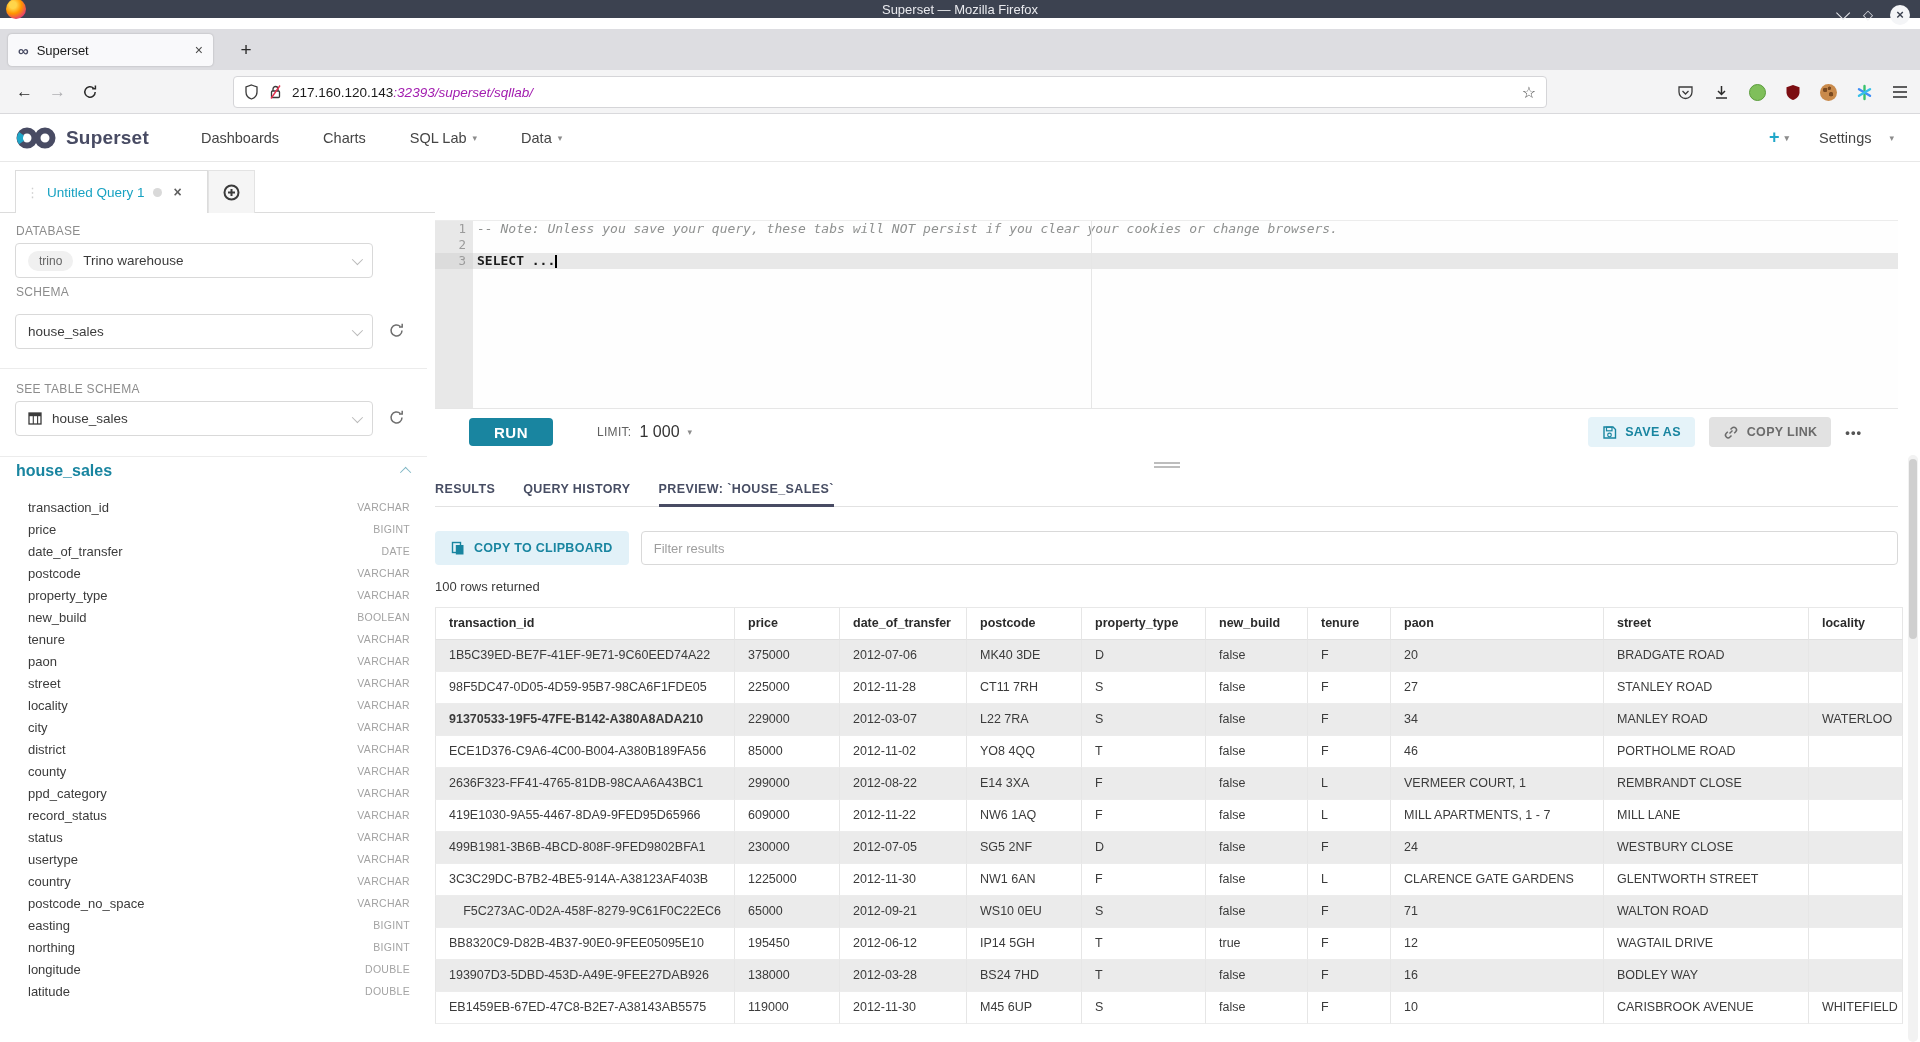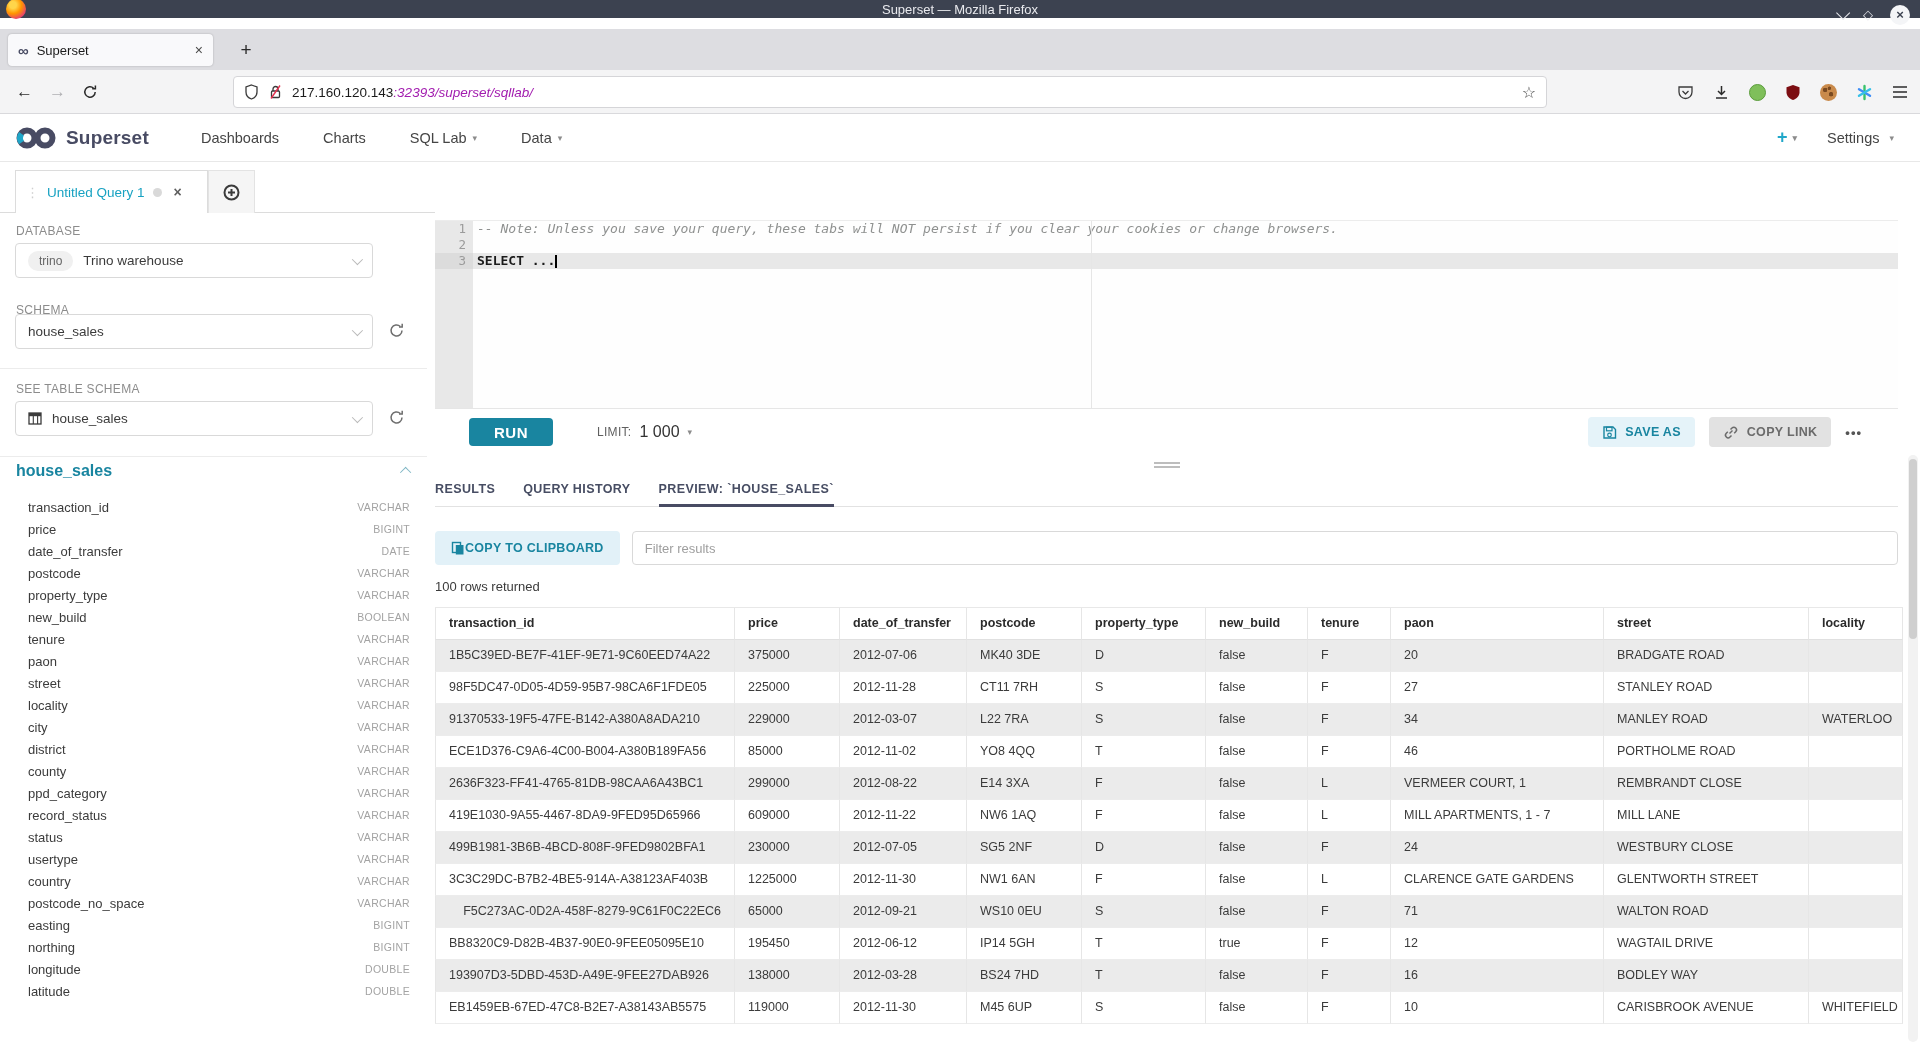--- a/index.html
+++ b/index.html
@@ -49,21 +49,21 @@
   
   .app-header { position:absolute; left:0; top:114px; width:1920px; height:48px; background:#fff;
     border-bottom:1px solid #e8e8e8; display:flex; align-items:center; }
   .brand { display:flex; align-items:center; margin-left:14px; gap:8px; }
   .brand-name { font-size:19px; font-weight:bold; color:#484b63; letter-spacing:.2px; }
   .main-nav { display:flex; align-items:center; gap:44px; margin-left:52px; }
   .nav-item { font-size:14.5px; color:#454545; display:flex; align-items:center; gap:6px; }
   .caret { font-size:9px; color:#8c8c8c; }
   .header-right { position:absolute; right:26px; display:flex; align-items:center; gap:30px; }
   .plus-link { color:#20a7c9; font-size:18px; font-weight:bold; display:flex; align-items:center; gap:5px; }
-  .settings-link { font-size:14.5px; color:#454545; display:flex; align-items:center; gap:10px; }
+  .settings-link { font-size:14.5px; color:#454545; display:flex; align-items:center; gap:18px; }
 
   
   .sidebar { position:absolute; left:0; top:162px; width:435px; height:880px; background:#fff; }
   .querytab-row { position:absolute; left:0; top:8px; width:435px; height:43px; border-bottom:1px solid #dcdcdc; }
   .query-tab { position:absolute; left:15px; top:0; width:193px; height:43px; background:#fff;
     border:1px solid #dcdcdc; border-bottom:none; display:flex; align-items:center; padding:0 10px; gap:8px; }
   .qt-grip { color:#cfcfcf; font-size:13px; }
   .qt-label { color:#18a2c2; font-size:13.5px; white-space:nowrap; }
   .qt-dot { width:9px; height:9px; border-radius:50%; background:#d9d9d9; }
   .qt-close { color:#5f5f5f; font-size:14px; font-weight:bold; margin-left:4px; }
@@ -124,21 +124,21 @@
   .south-grip div { width:26px; height:1.6px; background:#bdbdbd; }
 
   
   .result-tabs { position:absolute; left:0; top:312px; width:1463px; height:33px; border-bottom:1px solid #e2e2e2;
     display:flex; gap:28px; padding-left:0; }
   .rtab { font-size:12.5px; font-weight:600; color:#474d63; letter-spacing:.4px; display:flex; align-items:flex-start;
     padding-top:8px; position:relative; }
   .rtab.active::after { content:""; position:absolute; left:0; right:0; bottom:-1px; height:3px; background:#484b63; }
   .result-actions { position:absolute; left:0; top:369px; width:1463px; height:34px; display:flex; gap:12px; }
   .copyclip-btn { height:34px; background:#e2f1f8; color:#1985a0; border:none; border-radius:4px;
-    font-size:12.5px; font-weight:bold; letter-spacing:.3px; padding:0 16px; display:flex; align-items:center; font-family:inherit; }
+    font-size:12.5px; font-weight:bold; letter-spacing:.3px; padding:0 16px; display:flex; align-items:center; gap:9px; font-family:inherit; }
   .filter-input { flex:1; height:34px; border:1px solid #d9d9d9; border-radius:4px; padding:0 12px;
     font-size:13px; color:#333; font-family:inherit; outline:none; }
   .filter-input::placeholder { color:#9e9e9e; }
   .rows-returned { position:absolute; left:0; top:417px; font-size:13px; color:#3b3b3b; }
 
   .results-table { position:absolute; left:0; top:445px; width:1468px; border-top:1px solid #e8e8e8; }
   .tr { display:flex; }
   .tc { height:32px; line-height:31px; padding:0 13px; font-size:12.5px; color:#3b3b3b;
     border-right:1px solid #e6e6e6; border-bottom:1px solid #ececec; white-space:nowrap; overflow:hidden; }
   .tr.head .tc { font-weight:bold; color:#2b2b2b; border-bottom:1px solid #e0e0e0; background:#fff; }
@@ -293,21 +293,21 @@
     </div>
   </div>
 
   <div class="sb-label" style="top:62px;">DATABASE</div>
   <div class="select" style="top:81px;">
     <span class="badge">trino</span>
     <span class="sel-text">Trino warehouse</span>
     <span class="chev-down"></span>
   </div>
 
-  <div class="sb-label" style="top:141px;">SCHEMA</div>
+  <div class="sb-label" style="top:123px;">SCHEMA</div>
   <div class="select" style="top:152px;">
     <span class="sel-text">house_sales</span>
     <span class="chev-down"></span>
   </div>
   <span class="refresh-btn" style="left:388px; top:160px;">
     <svg width="17" height="17" viewBox="0 0 17 17">
         <path d="M14 8.5a5.5 5.5 0 1 1-1.7-4" fill="none" stroke="#6e6e6e" stroke-width="1.5"></path>
         <path d="M14.2 1.8 14.2 5 11 5" fill="none" stroke="#6e6e6e" stroke-width="1.5"></path>
       </svg>
   </span>
@@ -537,21 +537,21 @@
         <div class="tc" style="width: 127px;">2012-11-28</div>
         <div class="tc" style="width: 115px;">CT11 7RH</div>
         <div class="tc" style="width: 124px;">S</div>
         <div class="tc" style="width: 102px;">false</div>
         <div class="tc" style="width: 83px;">F</div>
         <div class="tc" style="width: 213px;">27</div>
         <div class="tc" style="width: 205px;">STANLEY ROAD</div>
         <div class="tc" style="width: 94px;"></div>
       </div>
       <div class="tr odd">
-        <div class="tc" style="width: 300px;">91370533-19F5-47FE-B142-A380A8ADA210</div>
+        <div class="tc" style="width: 300px; font-weight: bold;">91370533-19F5-47FE-B142-A380A8ADA210</div>
         <div class="tc" style="width: 105px;">229000</div>
         <div class="tc" style="width: 127px;">2012-03-07</div>
         <div class="tc" style="width: 115px;">L22 7RA</div>
         <div class="tc" style="width: 124px;">S</div>
         <div class="tc" style="width: 102px;">false</div>
         <div class="tc" style="width: 83px;">F</div>
         <div class="tc" style="width: 213px;">34</div>
         <div class="tc" style="width: 205px;">MANLEY ROAD</div>
         <div class="tc" style="width: 94px;">WATERLOO</div>
       </div>

